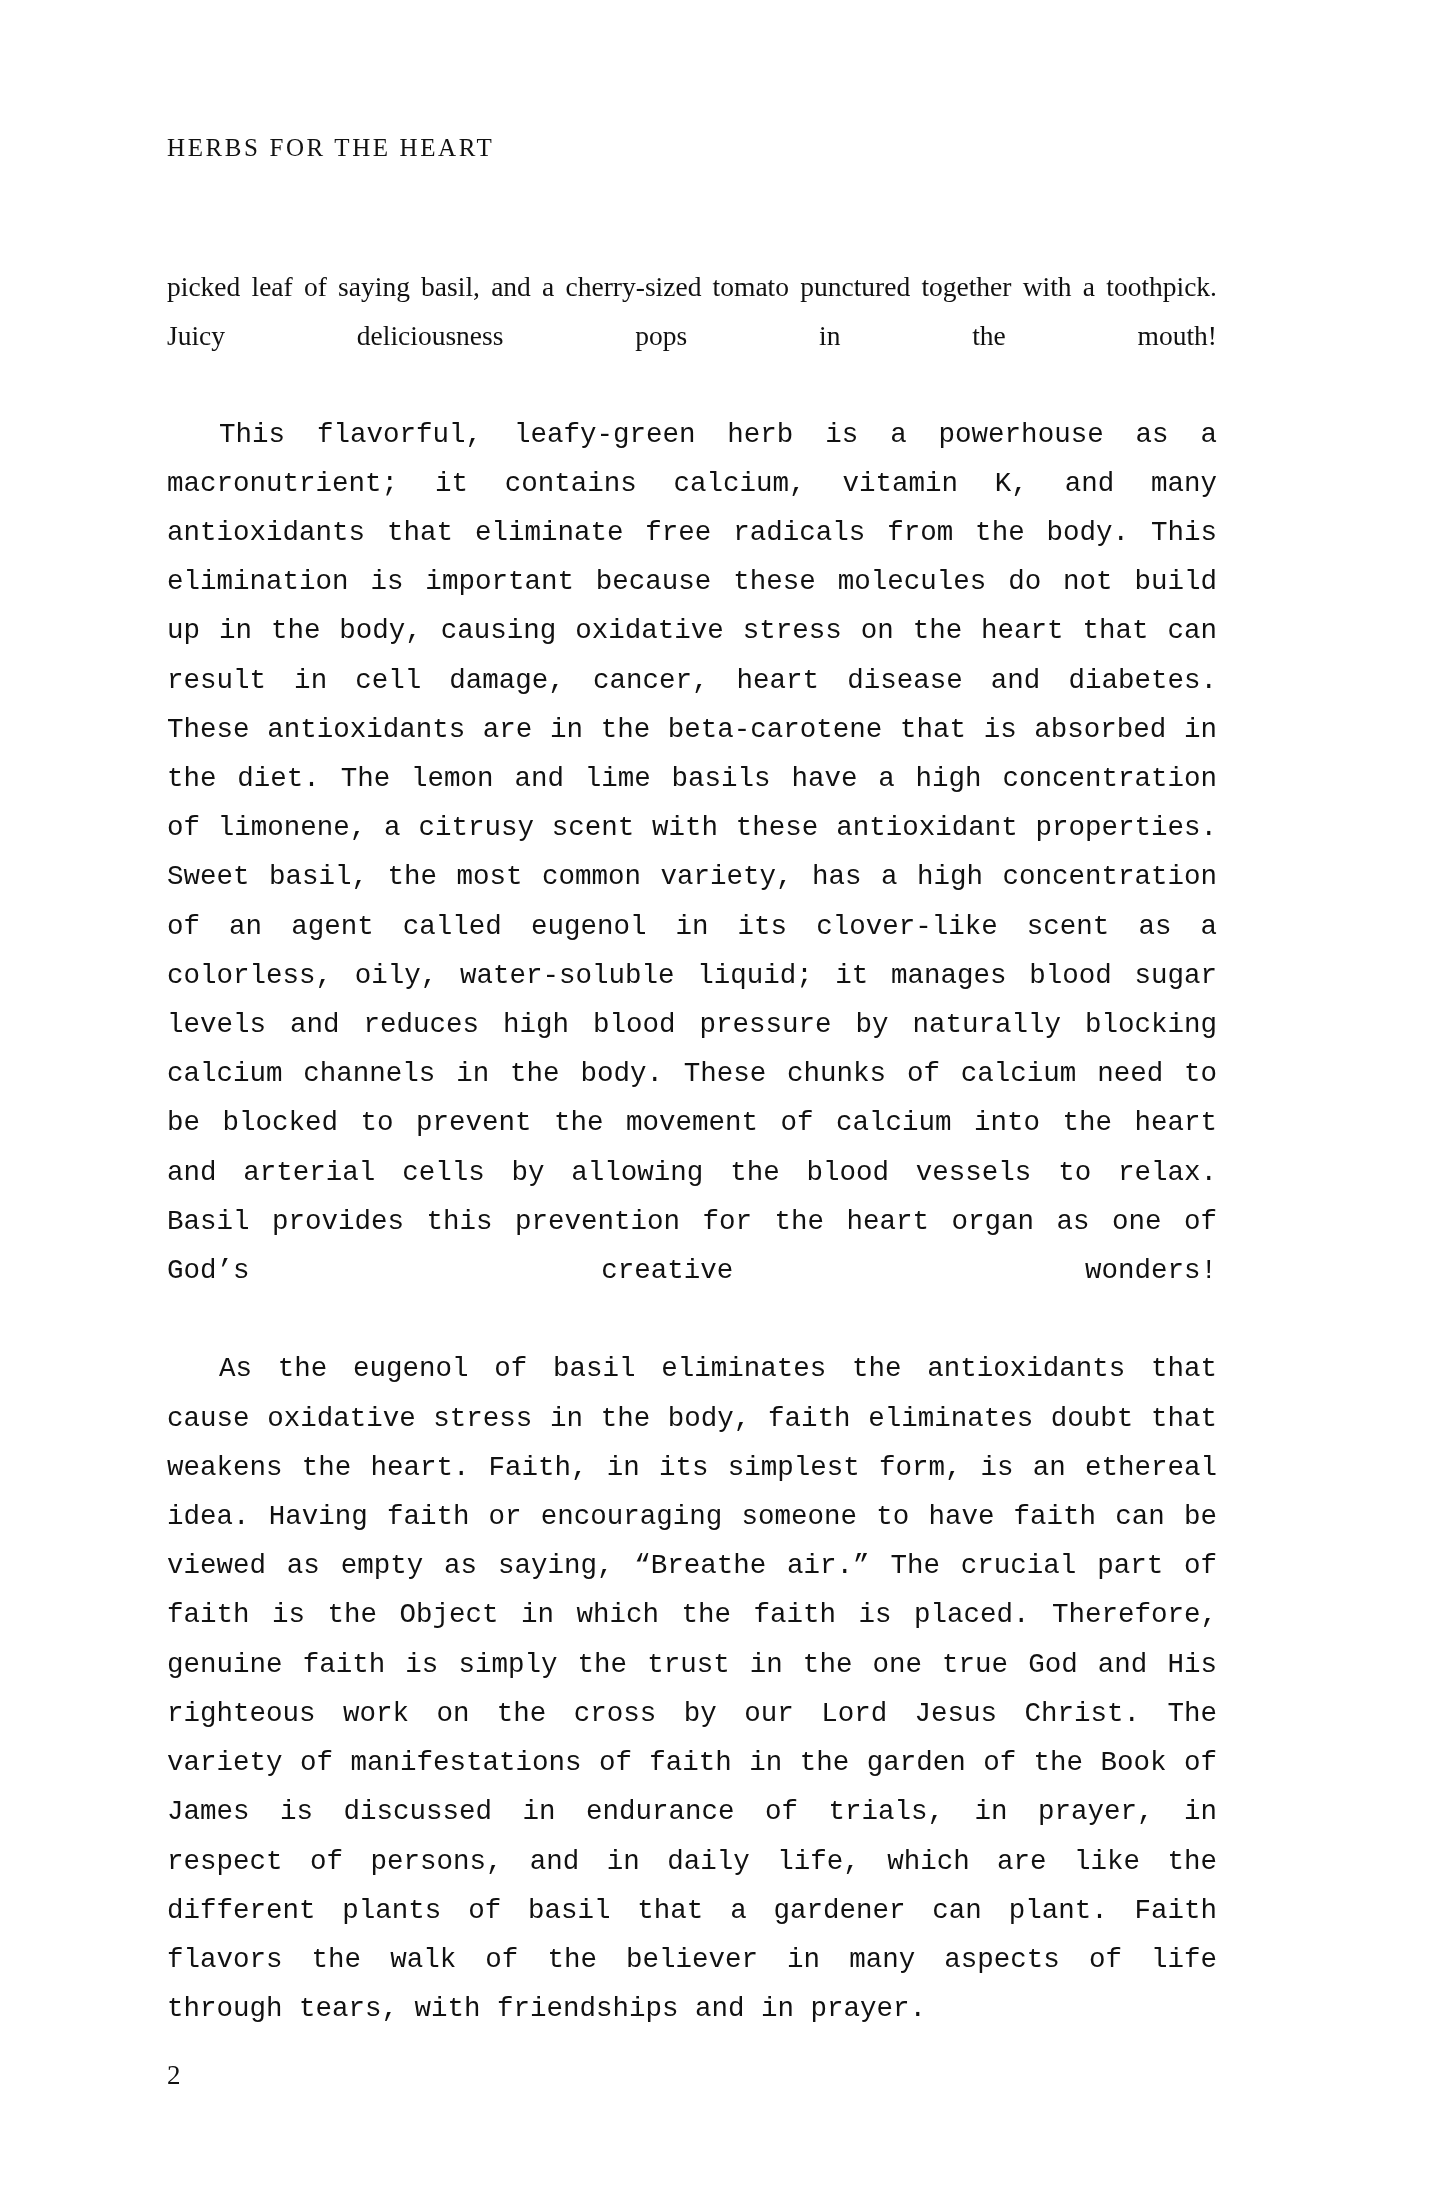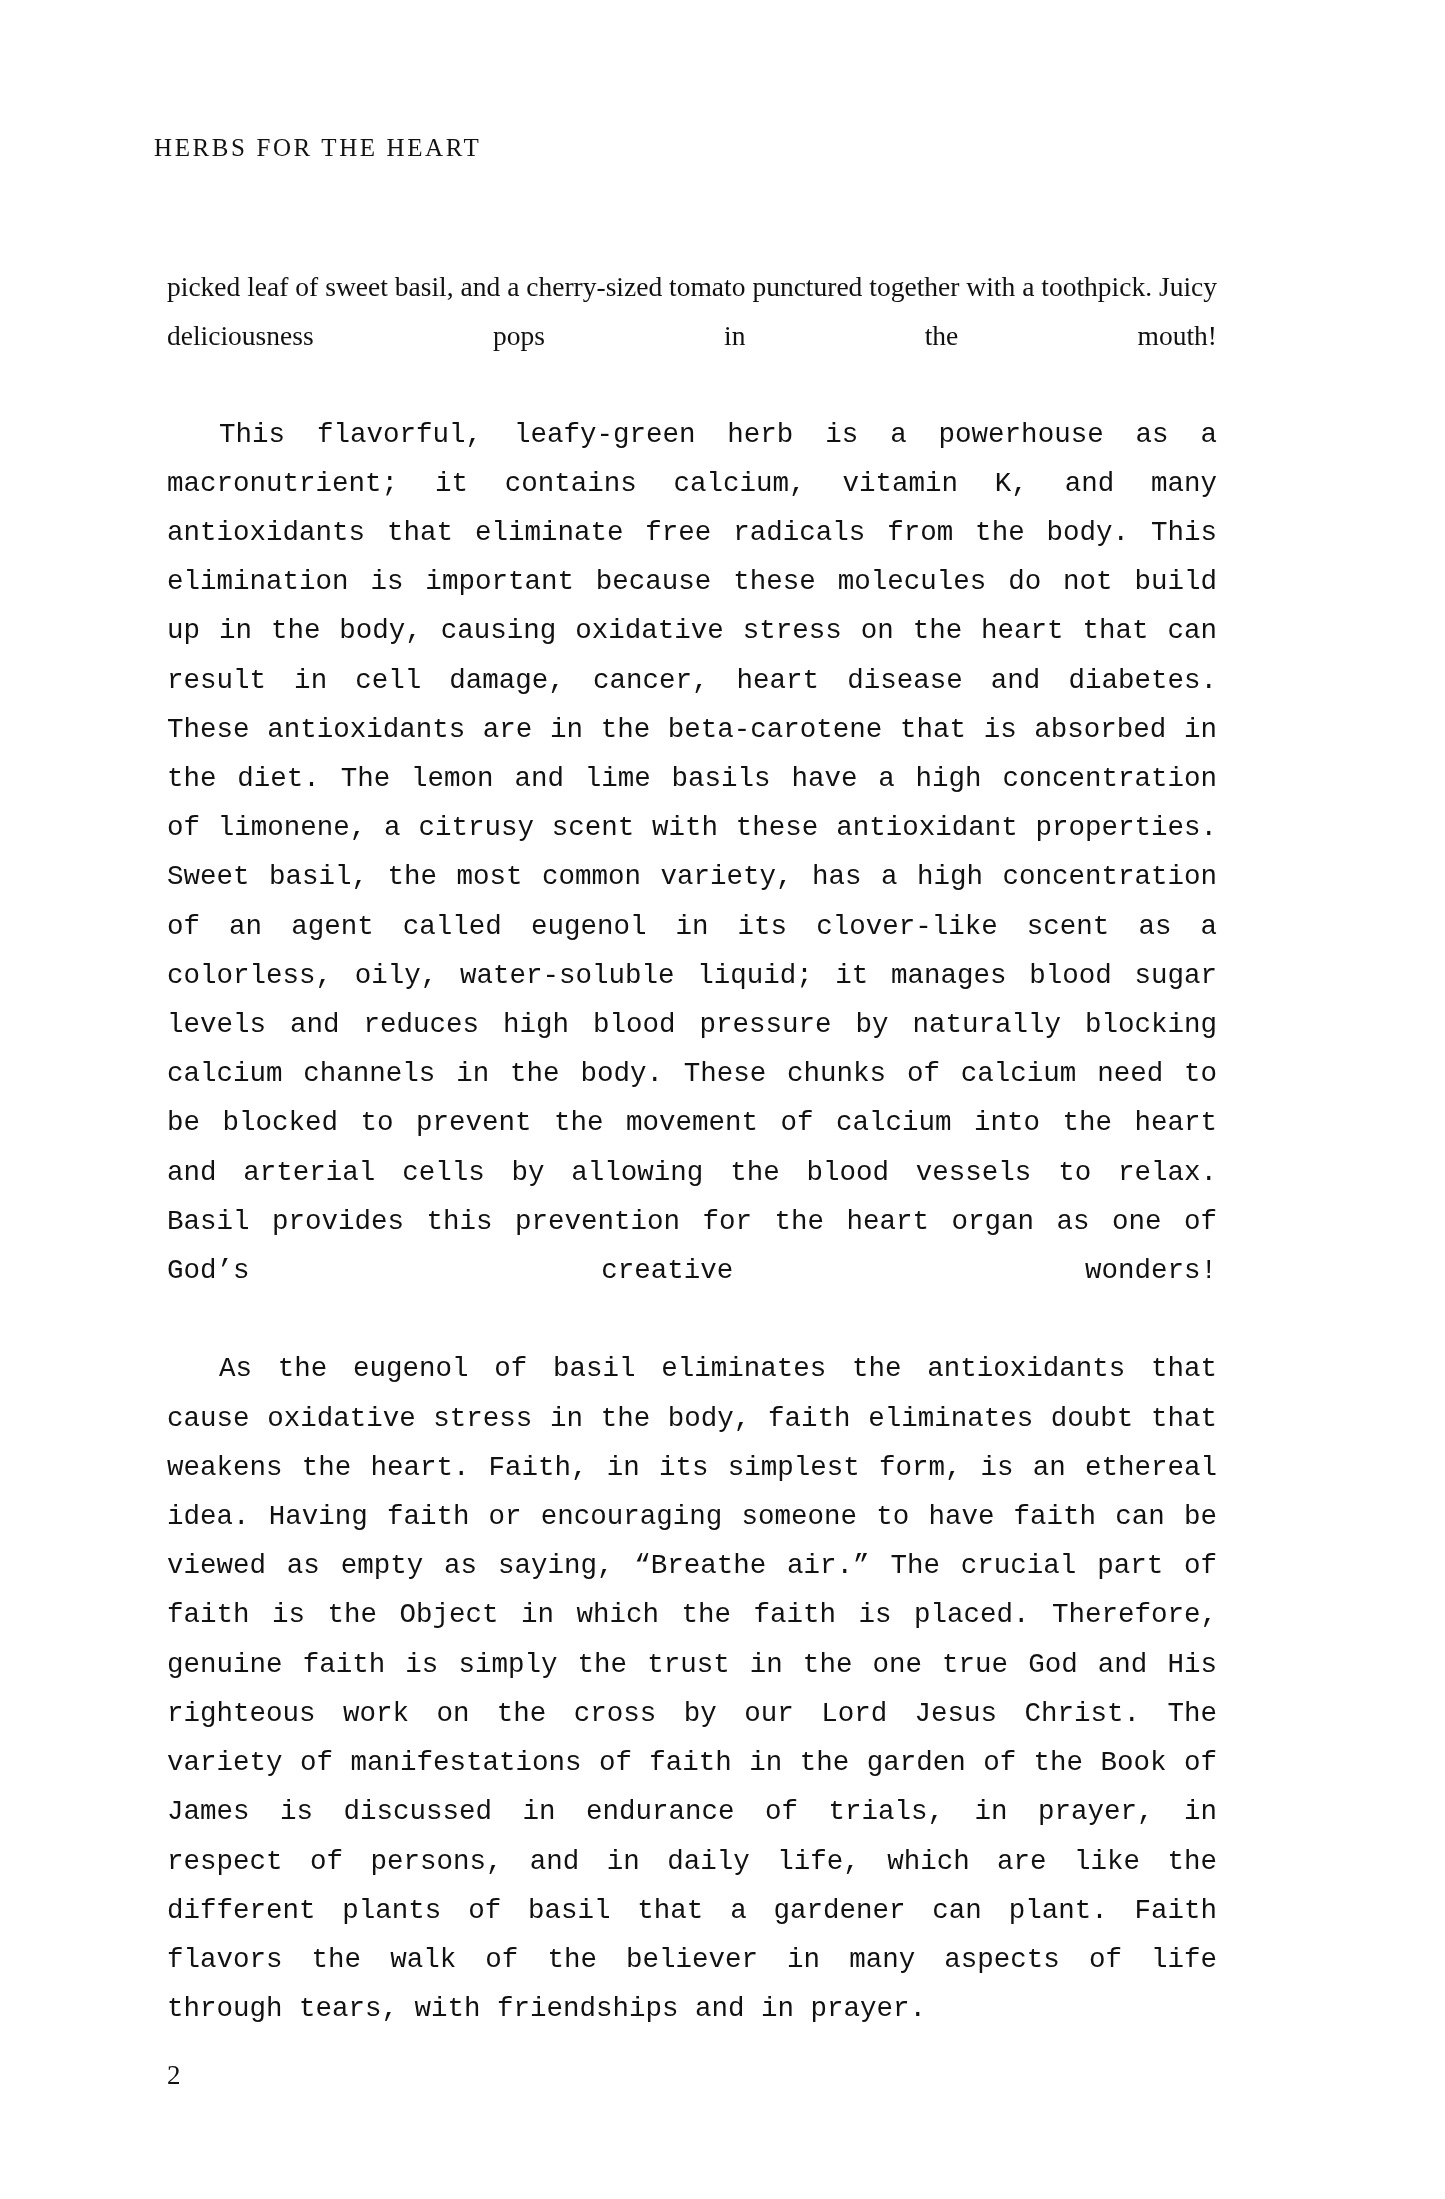--- a/index.html
+++ b/index.html
@@ -17,21 +17,21 @@
     width: 1445px;
     height: 2199px;
     background: #ffffff;
     box-sizing: border-box;
     overflow: hidden;
   }
 
   
   .running-header {
     position: absolute;
-    left: 154px;
+    left: 167px;
     top: 134px;
     font-size: 25px;
     letter-spacing: 2.6px;
     color: #121212;
     white-space: nowrap;
     font-weight: 400;
   }
 
   
   .text-block {
@@ -77,20 +77,20 @@
   }
 </style>
 </head>
 <body>
 
 <div class="page">
 
   <div class="running-header">HERBS FOR THE HEART</div>
 
   <div class="text-block">
-    <p class="para">picked leaf of sweet basil, and a cherry-sized tomato punctured together with a toothpick. Juicy deliciousness pops in the mouth!</p>
+    <p class="para">picked leaf of saying basil, and a cherry-sized tomato punctured together with a toothpick. Juicy deliciousness pops in the mouth!</p>
     <p class="para indent">This flavorful, leafy-green herb is a powerhouse as a macronutrient; it contains calcium, vitamin K, and many antioxidants that eliminate free radicals from the body. This elimination is important because these molecules do not build up in the body, causing oxidative stress on the heart that can result in cell damage, cancer, heart disease and diabetes. These antioxidants are in the beta-carotene that is absorbed in the diet. The lemon and lime basils have a high concentration of limonene, a citrusy scent with these antioxidant properties. Sweet basil, the most common variety, has a high concentration of an agent called eugenol in its clover-like scent as a colorless, oily, water-soluble liquid; it manages blood sugar levels and reduces high blood pressure by naturally blocking calcium channels in the body. These chunks of calcium need to be blocked to prevent the movement of calcium into the heart and arterial cells by allowing the blood vessels to relax. Basil provides this prevention for the heart organ as one of God’s creative wonders!</p>
     <p class="para indent no-stretch">As the eugenol of basil eliminates the antioxidants that cause oxidative stress in the body, faith eliminates doubt that weakens the heart. Faith, in its simplest form, is an ethereal idea. Having faith or encouraging someone to have faith can be viewed as empty as saying, “Breathe air.” The crucial part of faith is the Object in which the faith is placed. Therefore, genuine faith is simply the trust in the one true God and His righteous work on the cross by our Lord Jesus Christ. The variety of manifestations of faith in the garden of the Book of James is discussed in endurance of trials, in prayer, in respect of persons, and in daily life, which are like the different plants of basil that a gardener can plant. Faith flavors the walk of the believer in many aspects of life through tears, with friendships and in prayer.</p>
   </div>
 
   <div class="folio">2</div>
 
 </div>
 
 </body></html>

